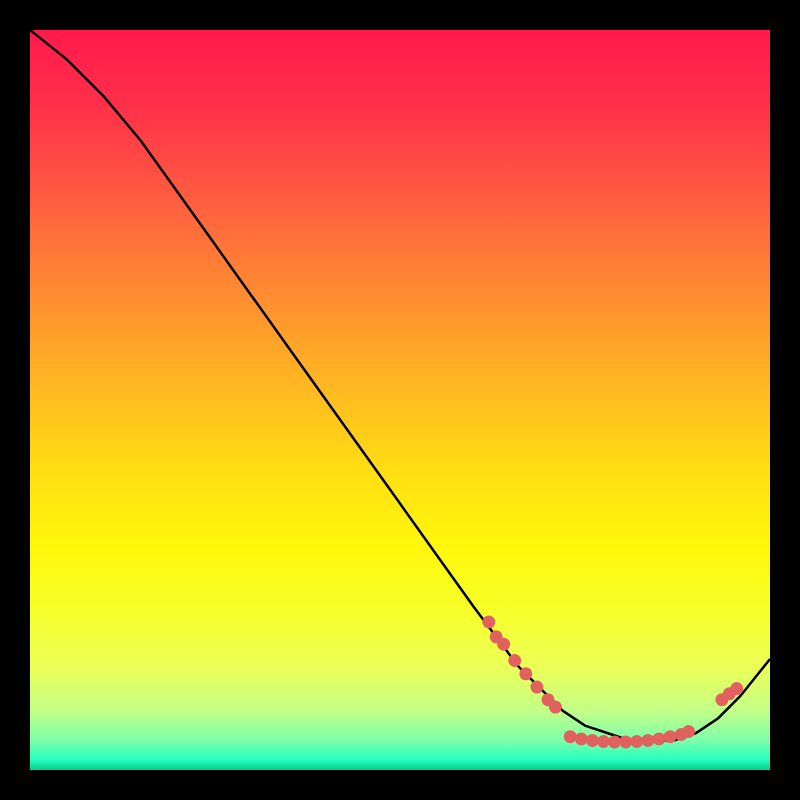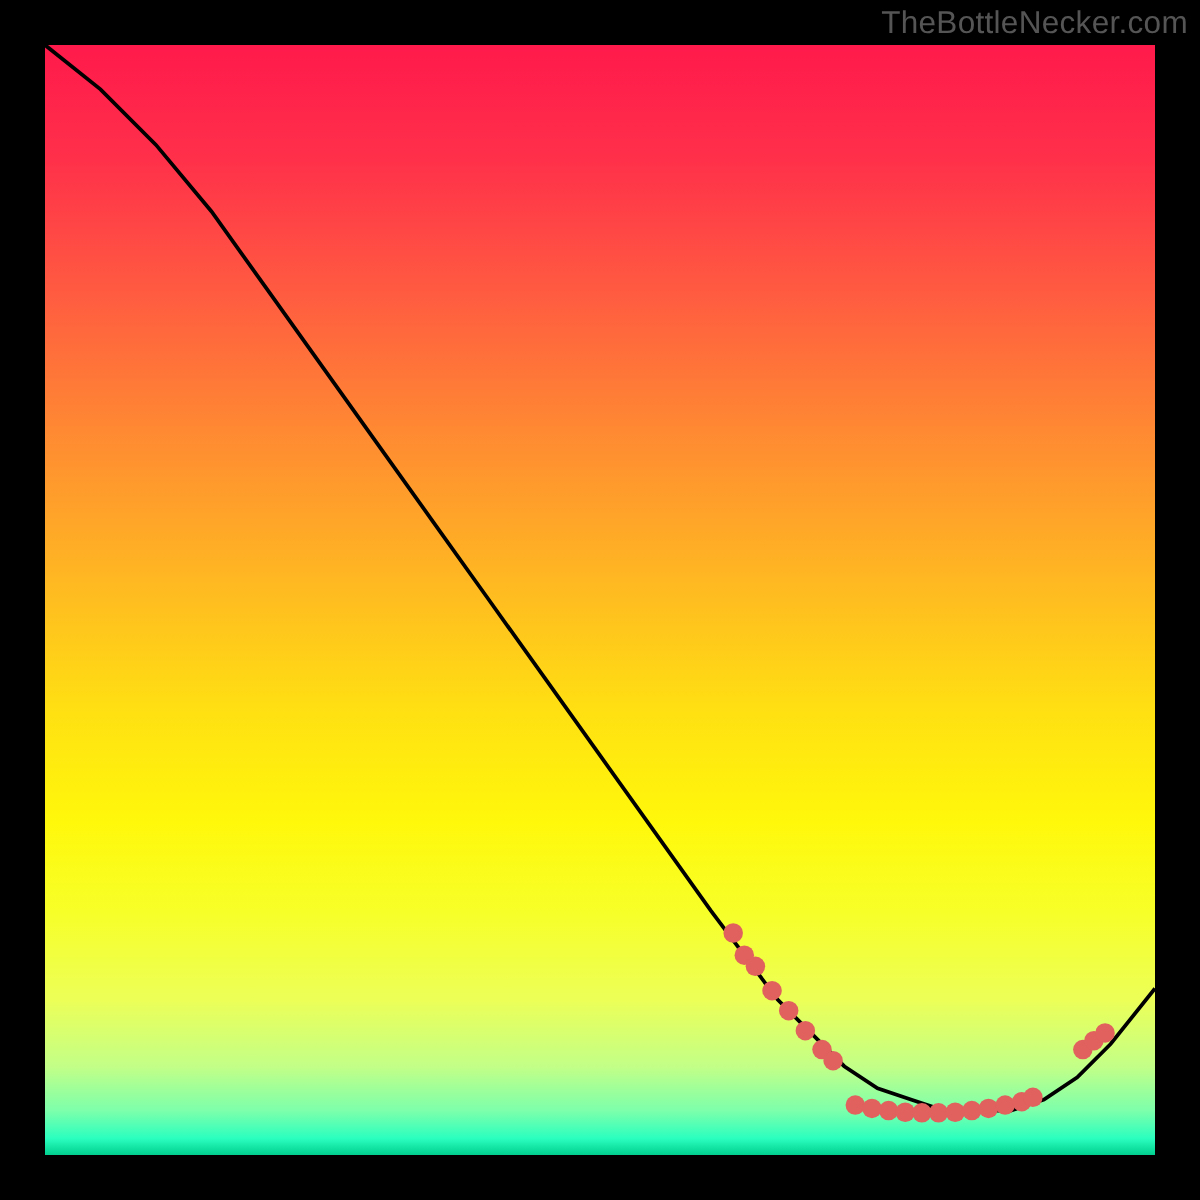--- a/index.html
+++ b/index.html
@@ -35,21 +35,20 @@
     height: 740px;
   }
   .plot svg {
     display: block;
   }
 </style>
 </head>
 <body>
 
 <div class="stage">
-  <div class="watermark">TheBottleNecker.com</div>
 
   <div class="plot">
     <svg id="chart-svg" width="740" height="740" viewBox="0 0 740 740">
       <defs>
         <linearGradient id="bg-grad" x1="0" y1="0" x2="0" y2="1">
             <stop offset="0.00%" stop-color="#ff1a4b"></stop>
             <stop offset="10.00%" stop-color="#ff2f4a"></stop>
             <stop offset="22.00%" stop-color="#ff5a41"></stop>
             <stop offset="35.00%" stop-color="#ff8a32"></stop>
             <stop offset="48.00%" stop-color="#ffb722"></stop>

